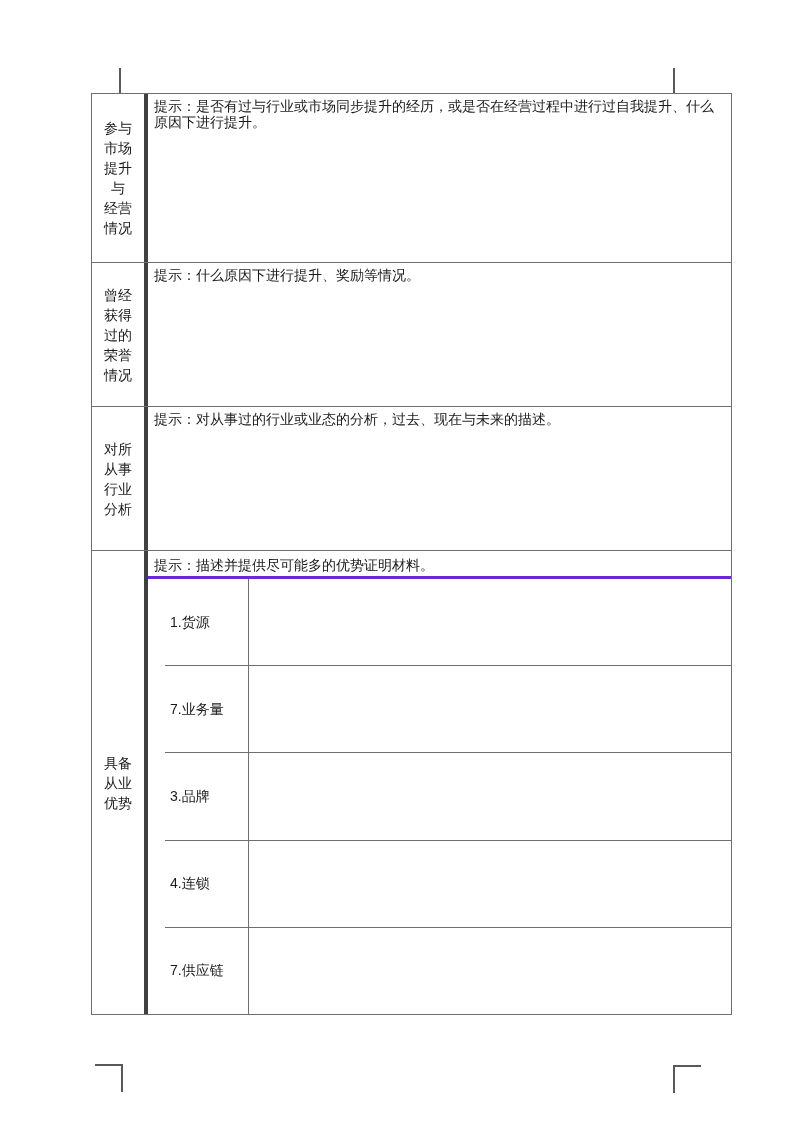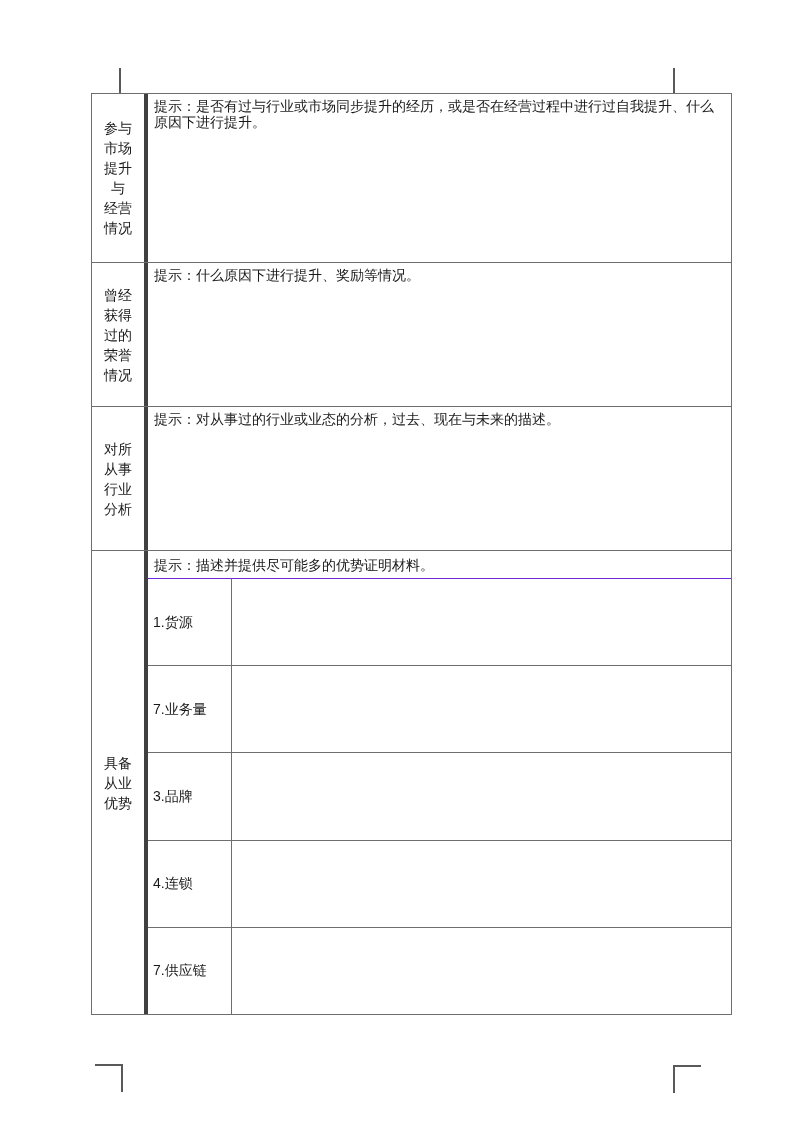--- a/index.html
+++ b/index.html
@@ -95,36 +95,37 @@
     padding: 4px 6px 0 6px;
     font-size: 14px;
     line-height: 16px;
   }
   .hint-strip {
     box-sizing: border-box;
     height: 28px;
     padding: 3px 6px 0 6px;
     font-size: 14px;
     line-height: 22px;
-    border-bottom: 1px solid #6d28d9;
+    border-bottom: 3px solid #6d28d9;
     flex-shrink: 0;
   }
   .sub-rows {
     flex: 1;
     display: flex;
     flex-direction: column;
     min-height: 0;
   }
   .sub-row {
     flex: 1;
     display: flex;
     flex-direction: row;
     box-sizing: border-box;
     border-bottom: 1px solid #6e6e6e;
     min-height: 0;
+    margin-left: 17px;
   }
   .sub-row:last-child { border-bottom: none; }
   .sub-label {
     width: 84px;
     box-sizing: border-box;
     border-right: 1px solid #6e6e6e;
     display: flex;
     align-items: center;
     font-size: 14px;
     line-height: 21px;

